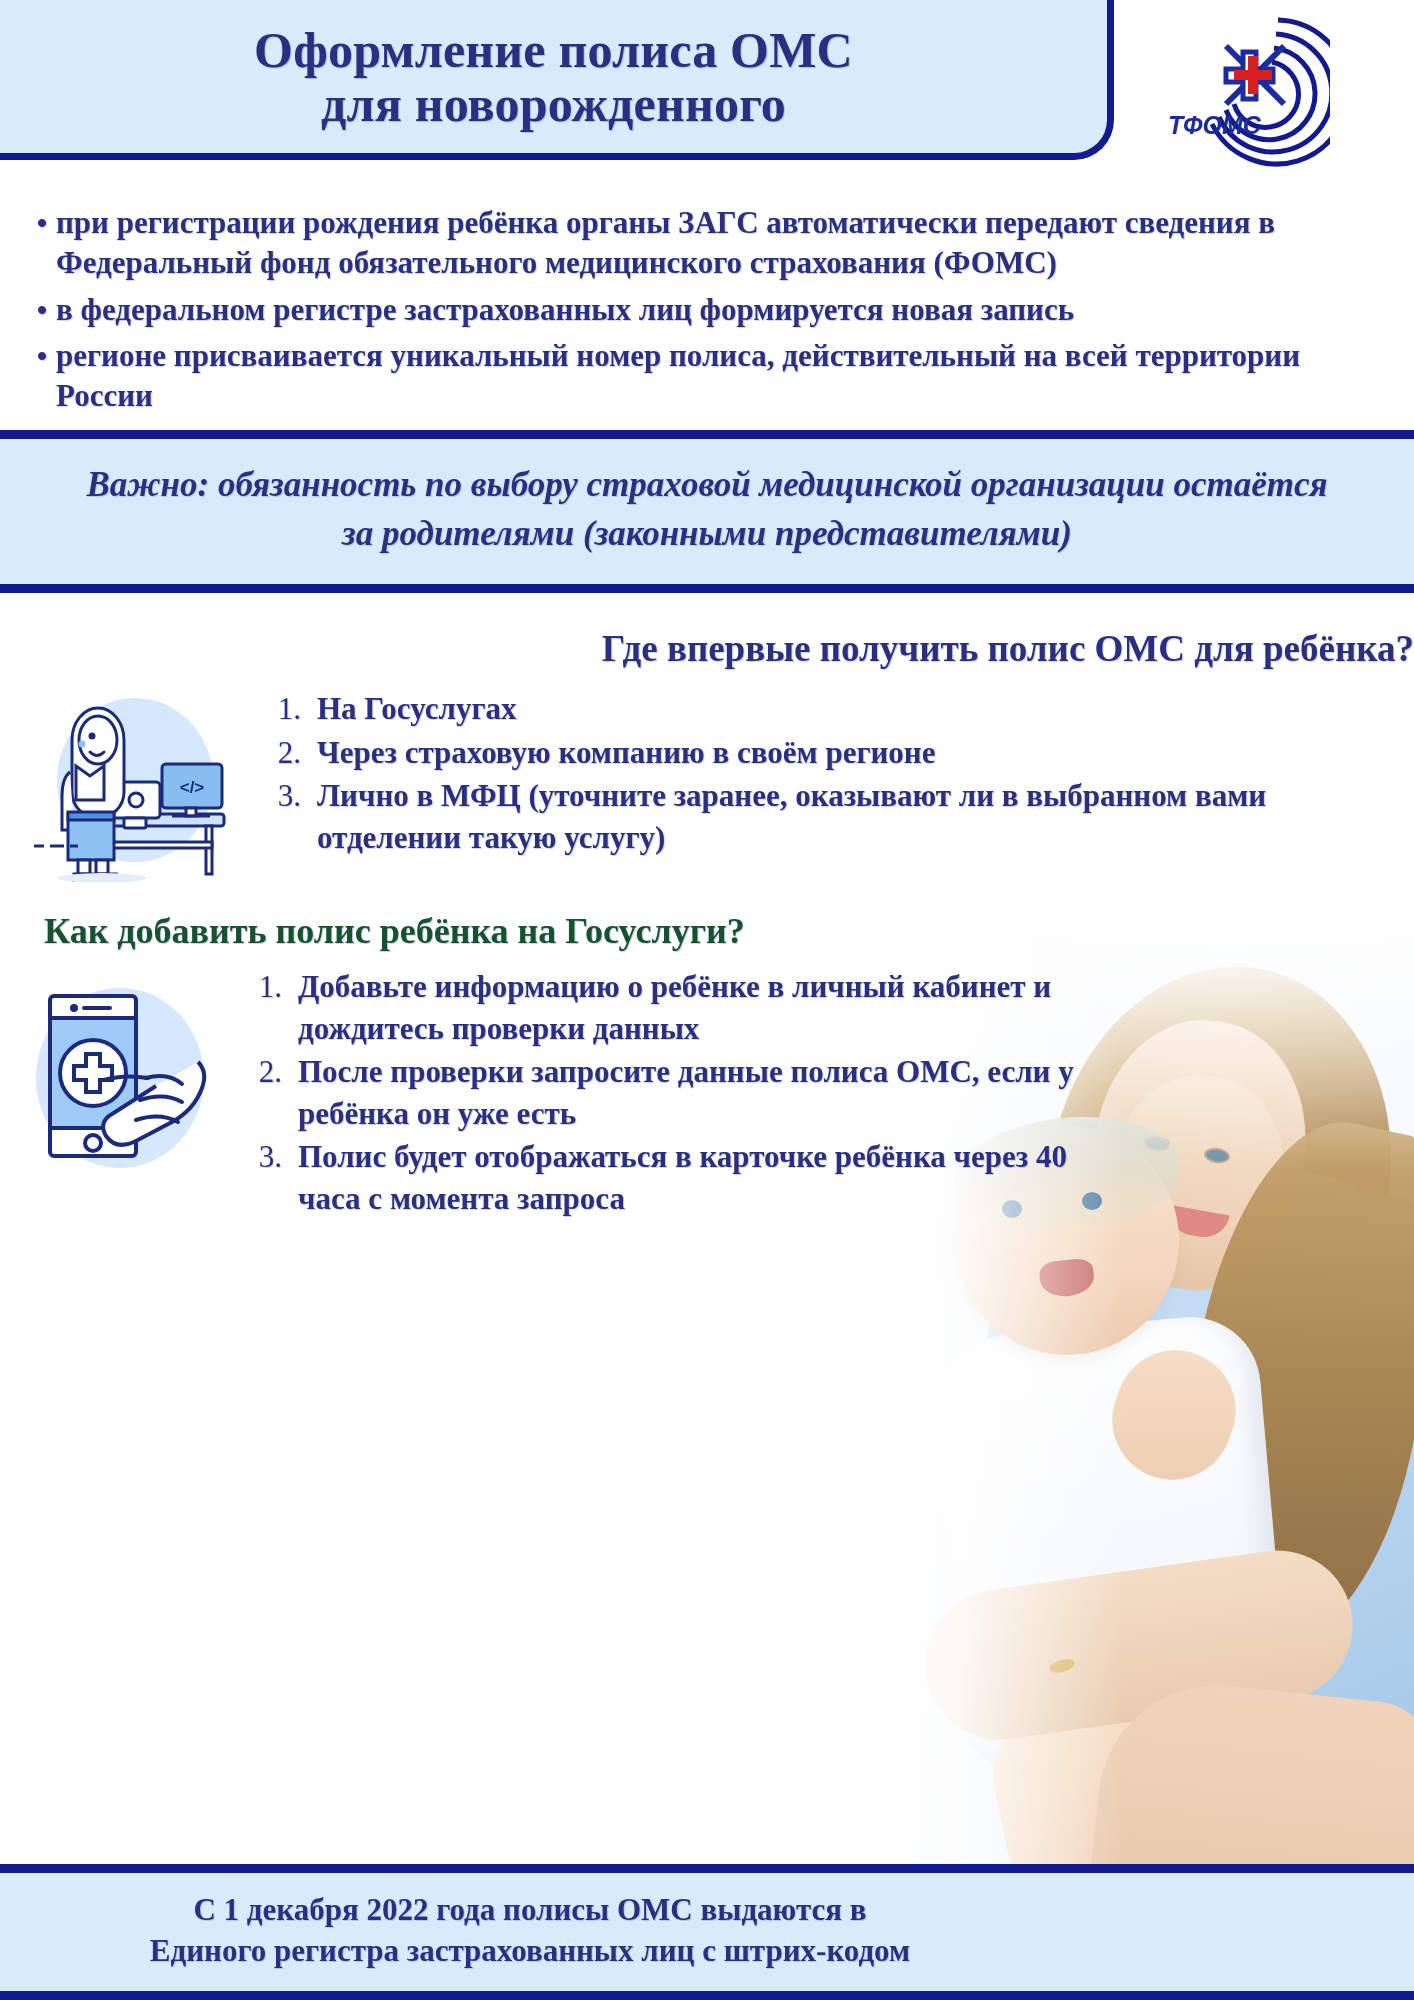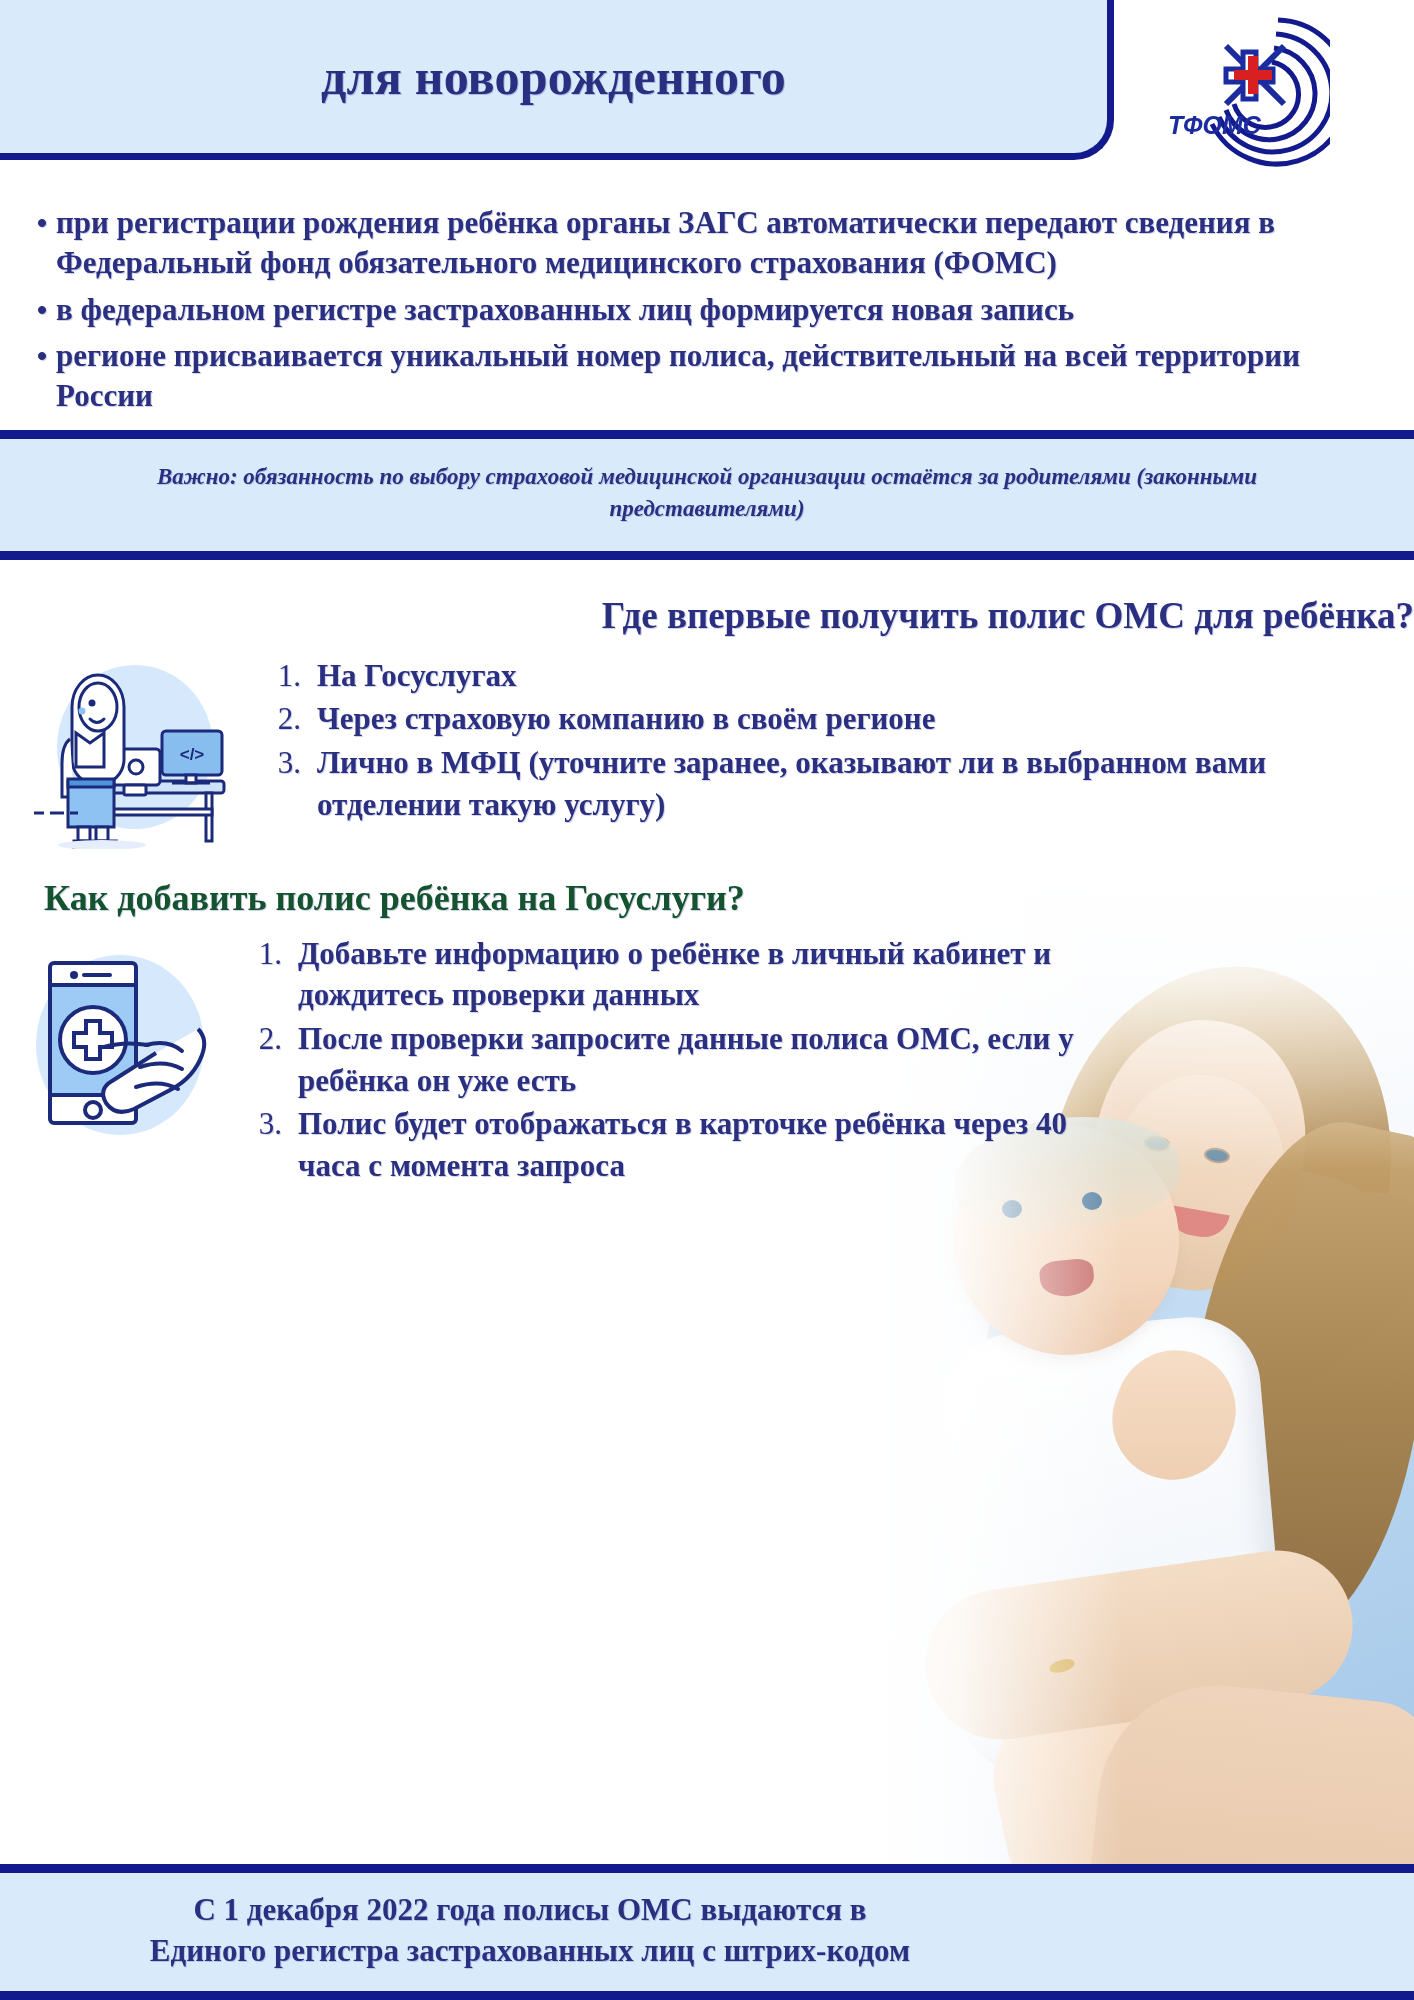--- a/index.html
+++ b/index.html
@@ -148,21 +148,21 @@
   
   .important{
     position:relative;z-index:5;margin-top:14px;
     background:#d9eafb;
     border-top:9px solid #131a8e;
     border-bottom:9px solid #131a8e;
     padding:22px 70px 26px 70px;
     text-align:center;
   }
   .important-text{
-    color:#2b2f80;font-style:italic;font-weight:bold;font-size:23px;line-height:1.38;
+    color:#2b2f80;font-style:italic;font-weight:bold;font-size:35px;line-height:1.38;
     text-shadow:1px 1px 0 rgba(130,140,205,.40);
   }
 
   
   .sec-h-center{
     position:relative;z-index:5;text-align:right;color:#2b2f80;
     font-weight:bold;font-size:37px;margin:34px 0 18px 0;
     text-shadow:1px 1px 0 rgba(130,140,205,.40);
   }
   .sec-h-left{
@@ -228,20 +228,21 @@
       <div class="ph-mom-arm2"></div>
       <div class="ph-ring"></div>
       <div class="ph-fade-t"></div>
       <div class="ph-fade-l"></div>
     </div>
   </div>
 
   <div class="header-wrap">
     <div class="header-box">
       <div class="header-title">
+        <div>Оформление полиса ОМС</div>
         <div>для новорожденного</div>
       </div>
     </div>
 
     <div class="logo">
       <svg viewBox="0 0 170 160" width="170" height="160">
         <g fill="none" stroke="#131a8e" stroke-width="5">
           <path d="M118 8 A72 72 0 1 1 52 112"></path>
           <path d="M116 22 A59 59 0 1 1 59 105"></path>
           <path d="M114 36 A46 46 0 1 1 66 98"></path>

